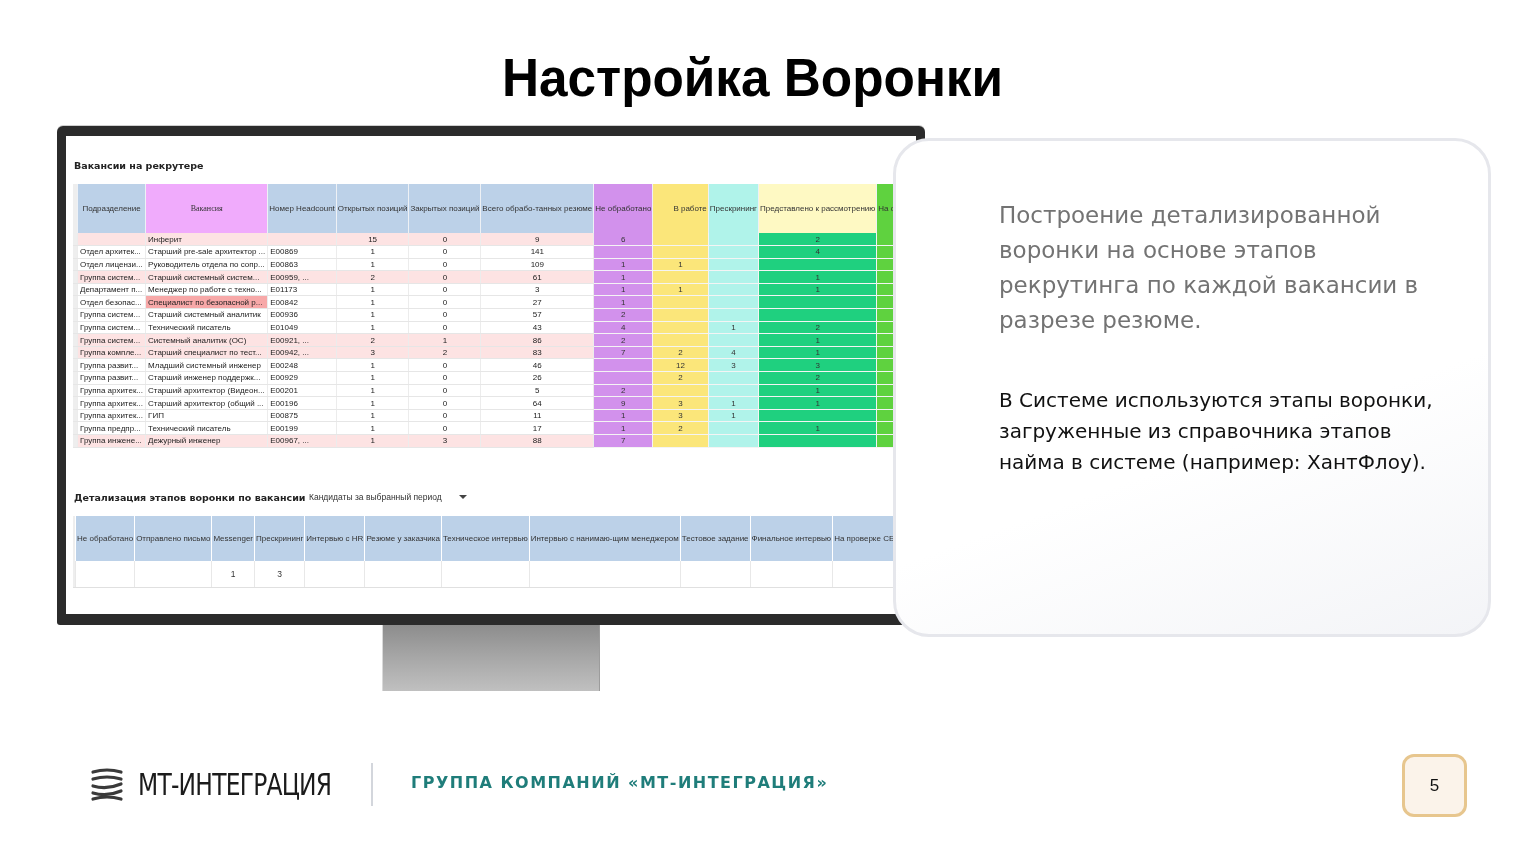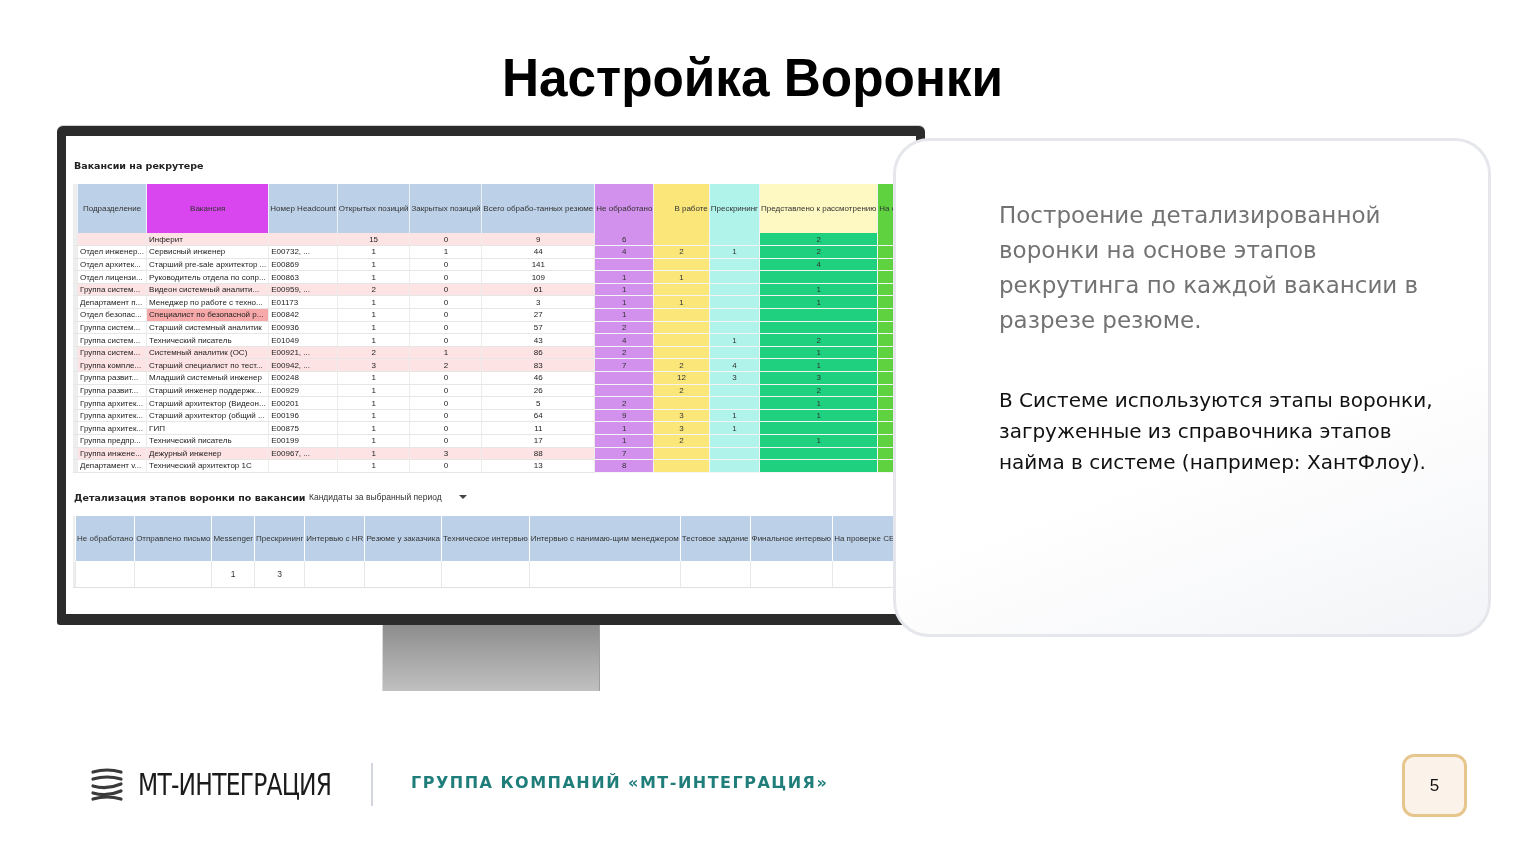--- a/index.html
+++ b/index.html
@@ -131,21 +131,21 @@
       <col style="width:51px">
         <col style="width:41px">
         <col style="width:53px">
         <col style="width:61px">
       <col style="width:62px">
     </colgroup>
     <thead>
       <tr id="vac-head">
           <th class="rowhdr"></th>
           <th style="background: rgb(188, 209, 232);">Подразделение</th>
-          <th style="background: #d946ef;">Вакансия</th>
+          <th style="background: #f0abfc; font-family: Liberation Serif, serif;">Вакансия</th>
           <th style="background: rgb(188, 209, 232);">Номер Headcount</th>
           <th style="background: rgb(188, 209, 232);">Открытых позиций</th>
           <th style="background: rgb(188, 209, 232);">Закрытых позиций</th>
           <th style="background: rgb(188, 209, 232);">Всего обрабо-танных резюме</th>
           <th style="background: rgb(210, 145, 236);">Не обработано</th>
           <th style="background: rgb(251, 230, 122); padding-left: 20px;">В работе</th>
           <th style="background: rgb(176, 243, 234);">Прескрининг</th>
           <th style="background: #fef9c3;">Представлено к рассмотрению</th>
           <th style="background: rgb(95, 210, 63);">На финальном этапе</th>
         </tr>
@@ -160,34 +160,20 @@
           <td class="base num">0</td>
           <td class="base num">9</td>
           <td class="stage" style="background: rgb(210, 145, 236);">6</td>
           <td class="stage" style="background: rgb(251, 230, 122);"></td>
           <td class="stage" style="background: rgb(176, 243, 234);"></td>
           <td class="stage" style="background: rgb(31, 208, 127);">2</td>
           <td class="stage" style="background: rgb(95, 210, 63);">7</td>
         </tr>
         <tr>
           <td class="rowhdr"></td>
-          <td class="base ">Отдел инженер...</td>
-          <td class="base ">Сервисный инженер</td>
-          <td class="base ">E00732, ...</td>
-          <td class="base num">1</td>
-          <td class="base num">1</td>
-          <td class="base num">44</td>
-          <td class="stage" style="background: rgb(210, 145, 236);">4</td>
-          <td class="stage" style="background: rgb(251, 230, 122);">2</td>
-          <td class="stage" style="background: rgb(176, 243, 234);">1</td>
-          <td class="stage" style="background: rgb(31, 208, 127);">2</td>
-          <td class="stage" style="background: rgb(95, 210, 63);"></td>
-        </tr>
-        <tr>
-          <td class="rowhdr"></td>
           <td class="base ">Отдел архитек...</td>
           <td class="base ">Старший pre-sale архитектор ...</td>
           <td class="base ">E00869</td>
           <td class="base num">1</td>
           <td class="base num">0</td>
           <td class="base num">141</td>
           <td class="stage" style="background: rgb(210, 145, 236);"></td>
           <td class="stage" style="background: rgb(251, 230, 122);"></td>
           <td class="stage" style="background: rgb(176, 243, 234);"></td>
           <td class="stage" style="background: rgb(31, 208, 127);">4</td>
@@ -203,21 +189,21 @@
           <td class="base num">109</td>
           <td class="stage" style="background: rgb(210, 145, 236);">1</td>
           <td class="stage" style="background: rgb(251, 230, 122);">1</td>
           <td class="stage" style="background: rgb(176, 243, 234);"></td>
           <td class="stage" style="background: rgb(31, 208, 127);"></td>
           <td class="stage" style="background: rgb(95, 210, 63);">1</td>
         </tr>
         <tr class="row-pink">
           <td class="rowhdr"></td>
           <td class="base ">Группа систем...</td>
-          <td class="base ">Видеон системный аналити...</td>
+          <td class="base ">Старший системный систем...</td>
           <td class="base ">E00959, ...</td>
           <td class="base num">2</td>
           <td class="base num">0</td>
           <td class="base num">61</td>
           <td class="stage" style="background: rgb(210, 145, 236);">1</td>
           <td class="stage" style="background: rgb(251, 230, 122);"></td>
           <td class="stage" style="background: rgb(176, 243, 234);"></td>
           <td class="stage" style="background: rgb(31, 208, 127);">1</td>
           <td class="stage" style="background: rgb(95, 210, 63);"></td>
         </tr>
@@ -395,34 +381,20 @@
           <td class="base ">Дежурный инженер</td>
           <td class="base ">E00967, ...</td>
           <td class="base num">1</td>
           <td class="base num">3</td>
           <td class="base num">88</td>
           <td class="stage" style="background: rgb(210, 145, 236);">7</td>
           <td class="stage" style="background: rgb(251, 230, 122);"></td>
           <td class="stage" style="background: rgb(176, 243, 234);"></td>
           <td class="stage" style="background: rgb(31, 208, 127);"></td>
           <td class="stage" style="background: rgb(95, 210, 63);">1</td>
-        </tr>
-        <tr>
-          <td class="rowhdr"></td>
-          <td class="base ">Департамент v...</td>
-          <td class="base ">Технический архитектор 1С</td>
-          <td class="base "></td>
-          <td class="base num">1</td>
-          <td class="base num">0</td>
-          <td class="base num">13</td>
-          <td class="stage" style="background: rgb(210, 145, 236);">8</td>
-          <td class="stage" style="background: rgb(251, 230, 122);"></td>
-          <td class="stage" style="background: rgb(176, 243, 234);"></td>
-          <td class="stage" style="background: rgb(31, 208, 127);"></td>
-          <td class="stage" style="background: rgb(95, 210, 63);"></td>
         </tr>
       </tbody>
   </table>
 
   <div class="detail-title">Детализация этапов воронки по вакансии</div>
   <div class="period-select">
     <span>Кандидаты за выбранный период</span>
     <span class="caret"></span>
   </div>
 

